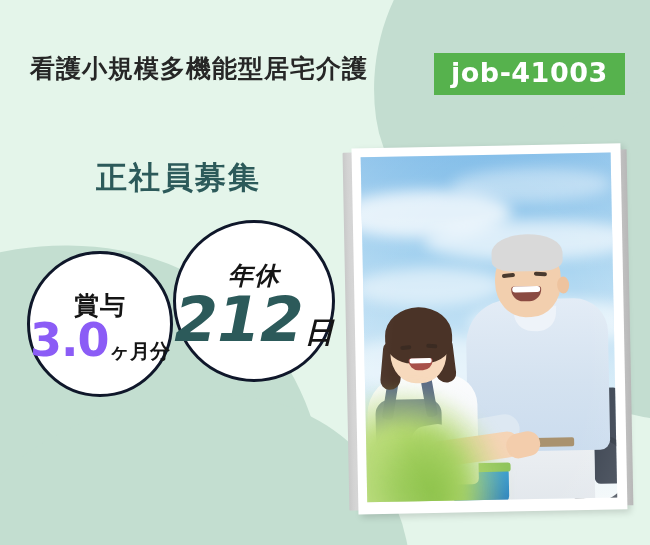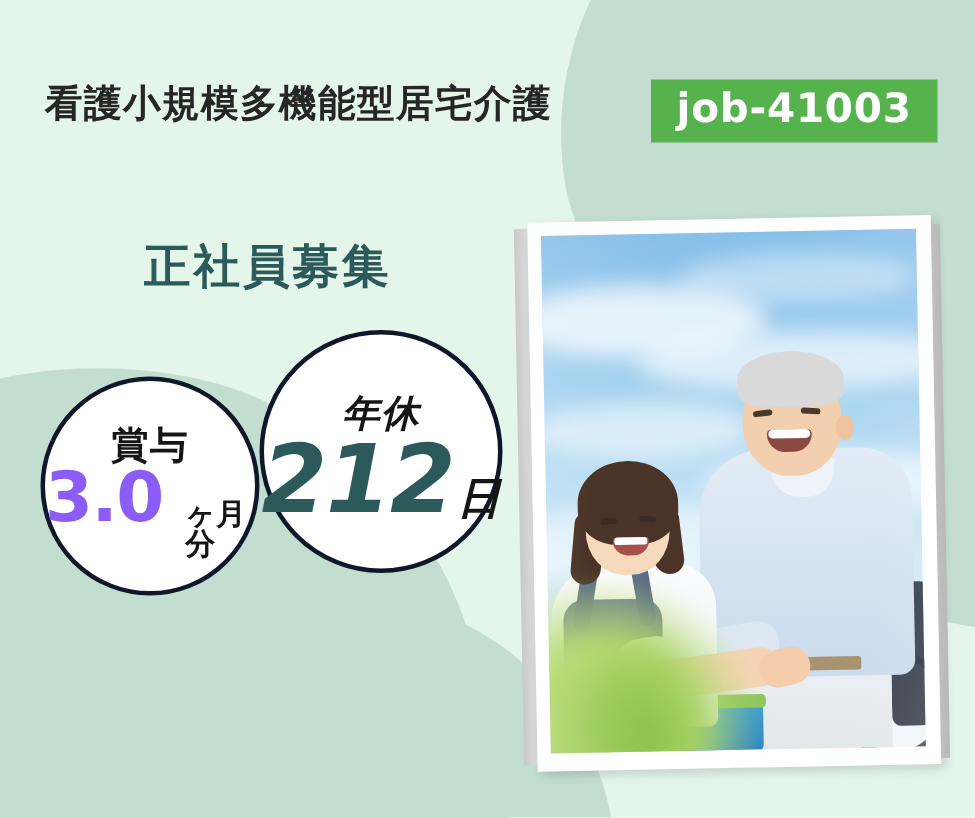--- a/index.html
+++ b/index.html
@@ -150,21 +150,21 @@
     font-size: 46px;
     font-weight: 700;
     color: #8b5cf6;
     letter-spacing: -1px;
     line-height: 0.9;
   }
   #bonus-unit {
     font-size: 20px;
     font-weight: 700;
     color: #151515;
-    margin-left: 15px;
+    margin-left: 1px;
     position: relative;
     top: 2px;
   }
   #holiday-value {
     font-size: 63px;
     font-weight: 700;
     color: #2c5a5a;
     letter-spacing: -1px;
     line-height: 0.9;
   }

